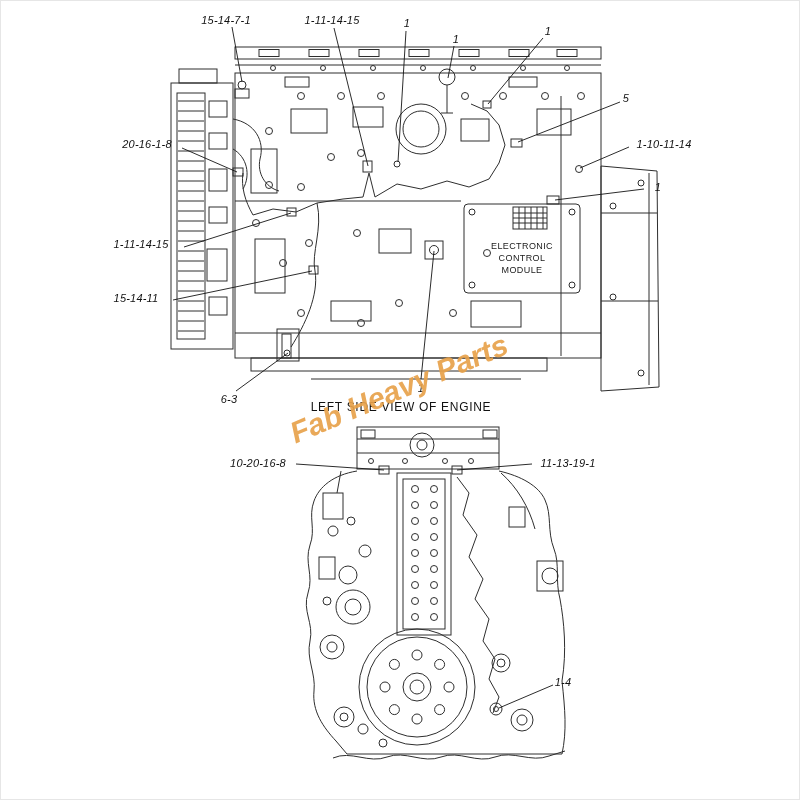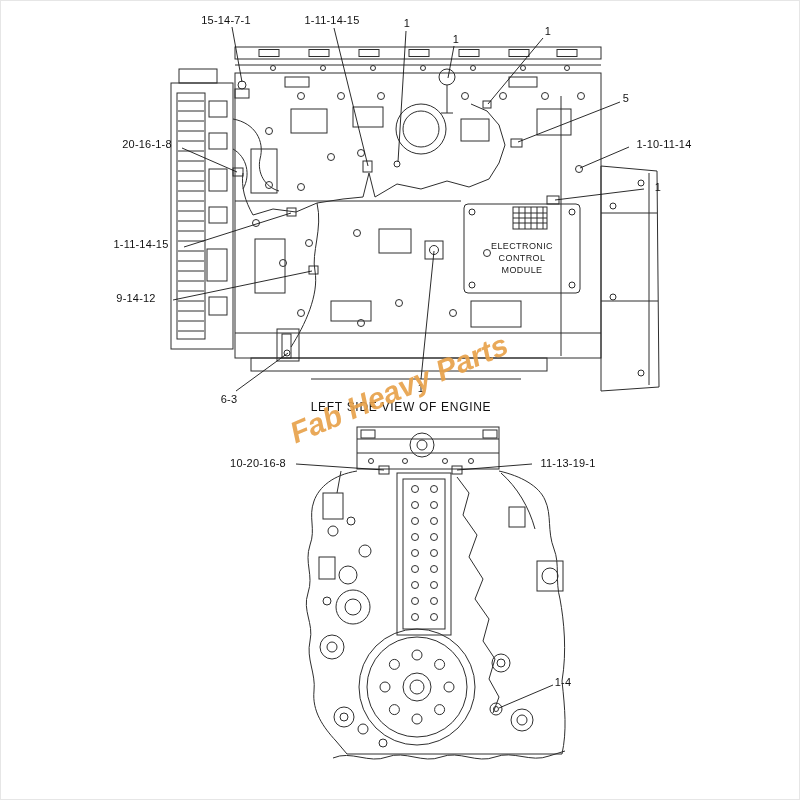--- a/index.html
+++ b/index.html
@@ -14,20 +14,21 @@
     font-family: "Liberation Sans", sans-serif;
   }
   .art { position: absolute; left: 0; top: 0; }
   .callout {
     position: absolute;
     transform: translate(-50%, -50%);
     font-size: 11px;
     color: #111111;
     letter-spacing: 0.2px;
     white-space: nowrap;
+    font-style: italic;
   }
   .caption {
     position: absolute;
     transform: translateX(-50%);
     font-size: 12px;
     color: #111111;
     letter-spacing: 0.7px;
     white-space: nowrap;
   }
   .watermark {
@@ -303,21 +304,21 @@
   <div class="callout" style="left:225px; top:19px">15-14-7-1</div>
   <div class="callout" style="left:331px; top:19px">1-11-14-15</div>
   <div class="callout" style="left:406px; top:22px">1</div>
   <div class="callout" style="left:455px; top:38px">1</div>
   <div class="callout" style="left:547px; top:30px">1</div>
   <div class="callout" style="left:625px; top:97px">5</div>
   <div class="callout" style="left:663px; top:143px">1-10-11-14</div>
   <div class="callout" style="left:657px; top:186px">1</div>
   <div class="callout" style="left:146px; top:143px">20-16-1-8</div>
   <div class="callout" style="left:140px; top:243px">1-11-14-15</div>
-  <div class="callout" style="left:135px; top:297px">9-14-12</div>
+  <div class="callout" style="left:135px; top:297px">15-14-11</div>
   <div class="callout" style="left:228px; top:398px">6-3</div>
   <div class="callout" style="left:420px; top:387px">1</div>
 
   <div class="callout" style="left:257px; top:462px">10-20-16-8</div>
   <div class="callout" style="left:567px; top:462px">11-13-19-1</div>
   <div class="callout" style="left:562px; top:681px">1-4</div>
 
   <div class="caption" style="left:400px; top:399px">LEFT SIDE VIEW OF ENGINE</div>
 
   <div class="watermark">Fab Heavy Parts</div>

